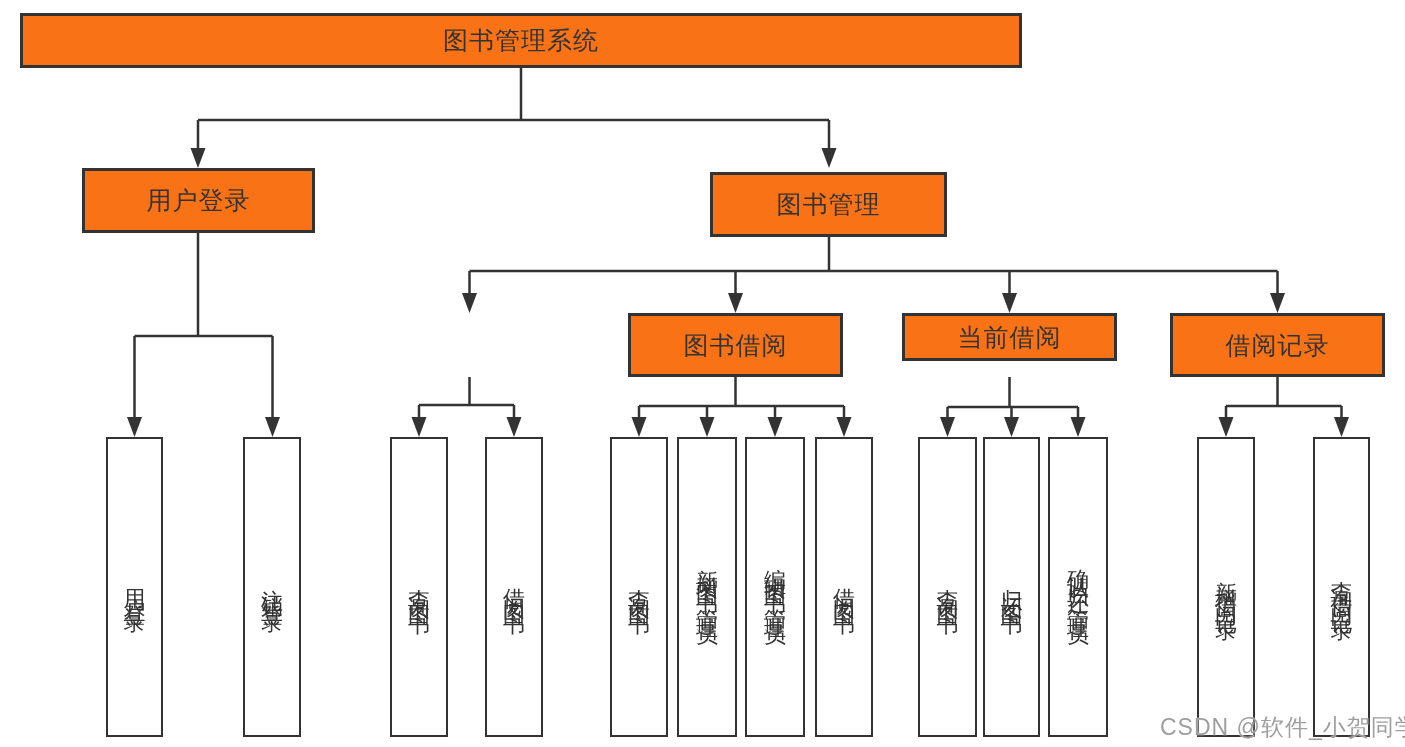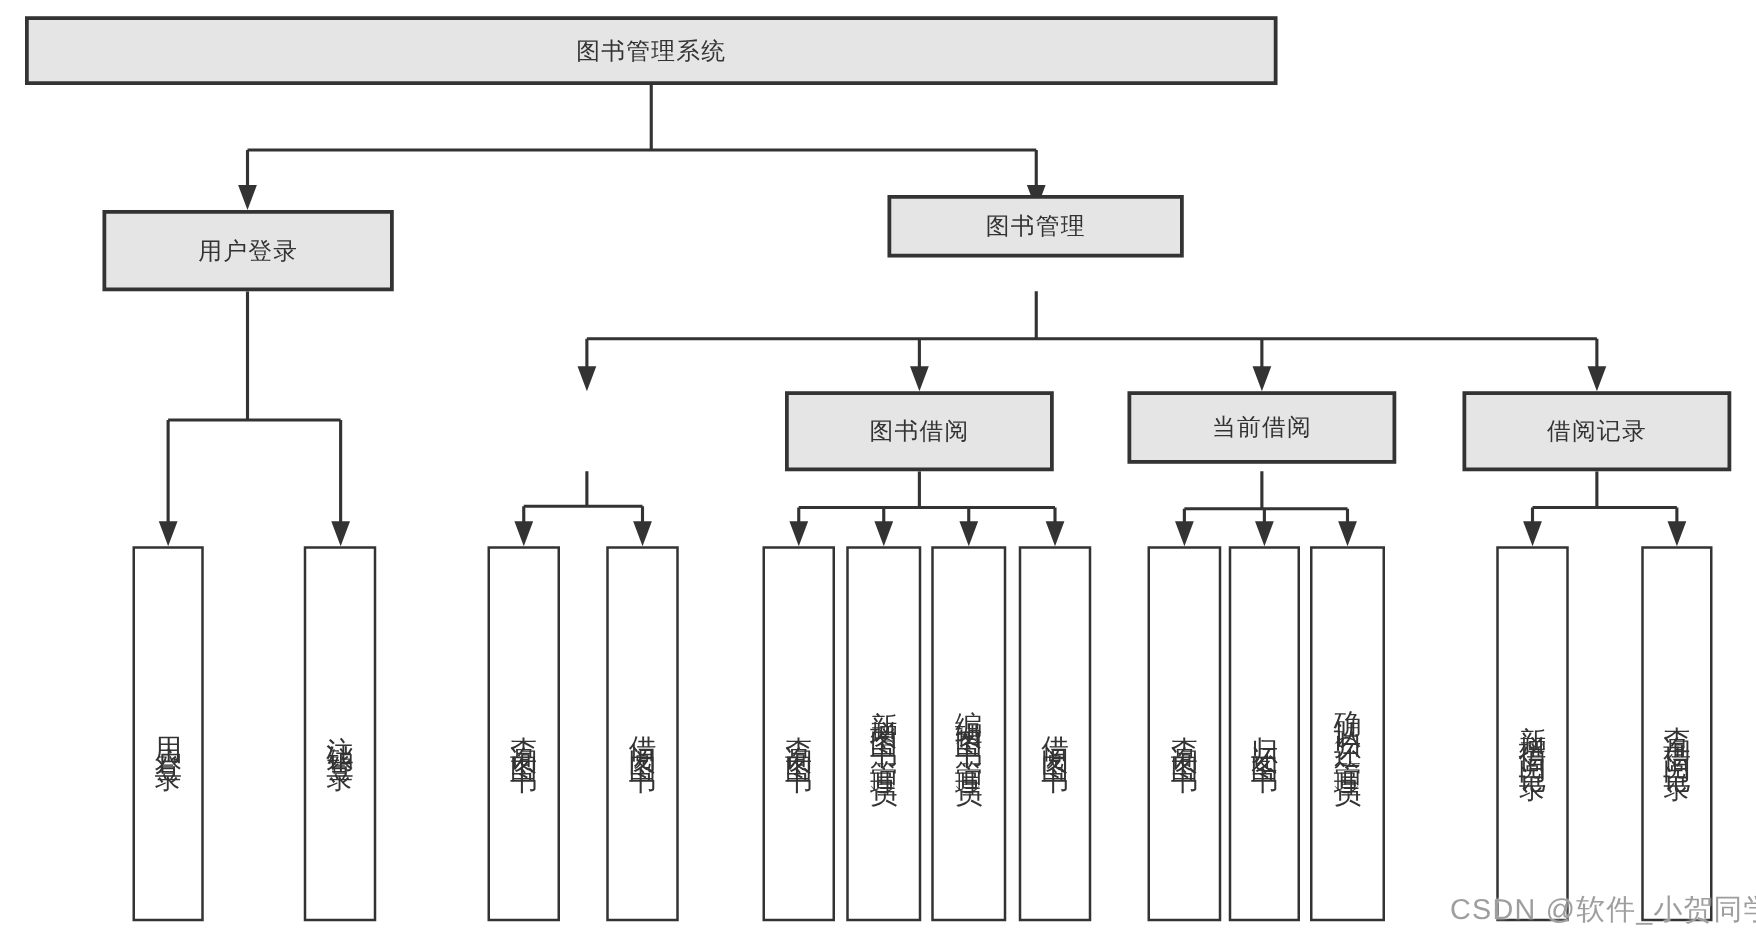--- a/index.html
+++ b/index.html
@@ -8,28 +8,28 @@
     background: #ffffff;
     font-family: "Liberation Sans", "DejaVu Sans", sans-serif;
     position: relative;
     overflow: hidden;
   }
   #stage { position: absolute; left: 0; top: 0; width: 1405px; height: 747px; }
   #wires { position: absolute; left: 0; top: 0; z-index: 1; }
   .node {
     position: absolute;
     box-sizing: border-box;
-    background: #e5e5e5;
+    background: #f97316;
     border: 3px solid #333333;
     color: #333333;
     display: flex;
     align-items: center;
     justify-content: center;
     z-index: 2;
-    font-size: 19px;
+    font-size: 25px;
     letter-spacing: 1px;
     white-space: nowrap;
     font-family: Liberation Serif, serif;
   }
   .leaf {
     position: absolute;
     box-sizing: border-box;
     background: #ffffff;
     border: 2.5px solid #333333;
     color: #333333;
@@ -86,24 +86,24 @@
         <polygon points="1004,417 1019,417 1011.5,437"></polygon>
         <polygon points="1070.5,417 1085.5,417 1078,437"></polygon>
         <polygon points="1218.5,417 1233.5,417 1226,437"></polygon>
         <polygon points="1334,417 1349,417 1341.5,437"></polygon>
       </g>
   </svg>
 
   <div class="node" style="left:20px; top:13px; width:1002px; height:55px;">图书管理系统</div>
 
   <div class="node" style="left:82px; top:168px; width:233px; height:65px;">用户登录</div>
-  <div class="node" style="left:710px; top:156px; width:237px; height:50px;">图书管理</div>
+  <div class="node" style="left:710px; top:172px; width:237px; height:65px;">图书管理</div>
 
   <div class="node" style="left:628px; top:313px; width:215px; height:64px;">图书借阅</div>
-  <div class="node" style="left:902px; top:313px; width:215px; height:58px;">当前借阅</div>
+  <div class="node" style="left:902px; top:313px; width:215px; height:48px;">当前借阅</div>
   <div class="node" style="left:1170px; top:313px; width:215px; height:64px;">借阅记录</div>
 
   <div class="leaf" style="left:106px;  top:437px; width:57px; height:300px;">用户登录</div>
   <div class="leaf" style="left:243px;  top:437px; width:58px; height:300px;">注销登录</div>
 
   <div class="leaf" style="left:390px;  top:437px; width:58px; height:300px;">查询图书</div>
   <div class="leaf" style="left:485px;  top:437px; width:58px; height:300px;">借阅图书</div>
 
   <div class="leaf" style="left:610px;  top:437px; width:58px; height:300px;">查询图书</div>
   <div class="leaf" style="left:677px;  top:437px; width:60px; height:300px;">新增图书（管理员）</div>

